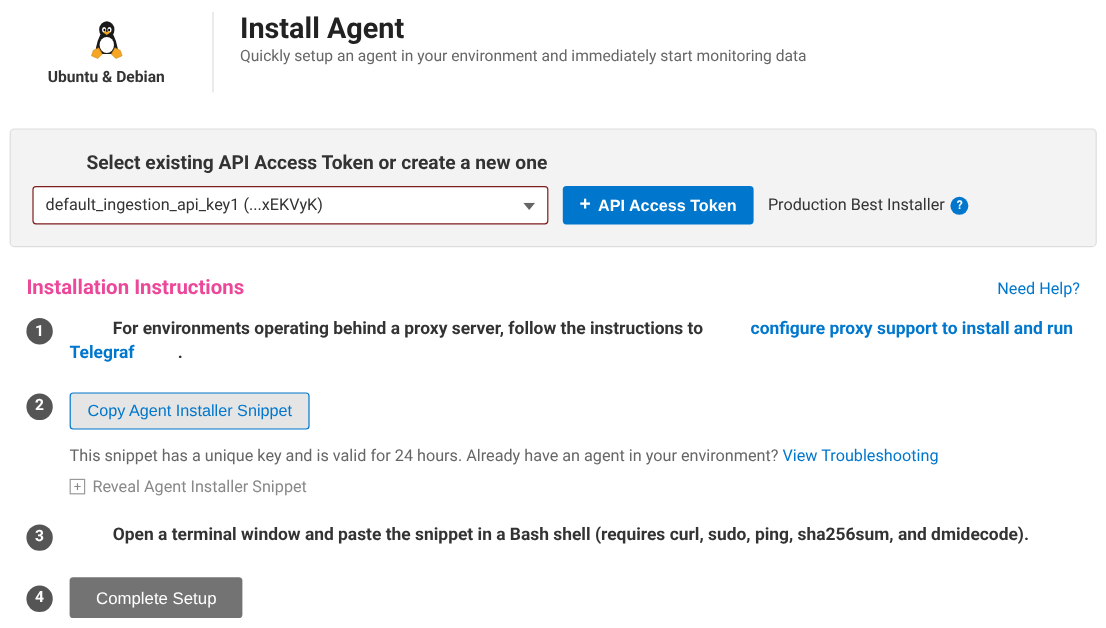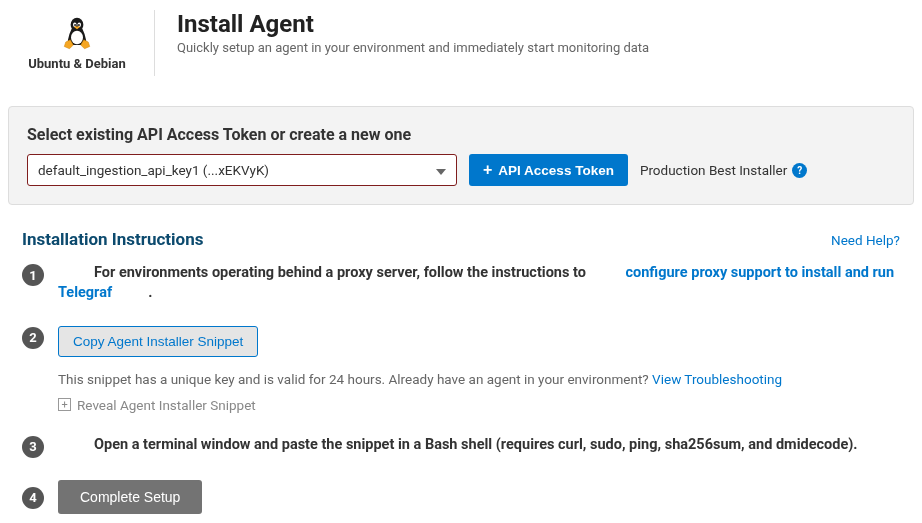--- a/index.html
+++ b/index.html
@@ -8,21 +8,21 @@
       background: #fff;
       color: #333;
       font-size: 14px;
       width: 922px;
     }
     .header {
       display: flex;
       padding: 10px 0 10px 0;
     }
     .header-left {
-      width: 155px;
+      width: 178px;
       text-align: center;
       border-right: 1px solid #ddd;
       padding: 5px 20px;
     }
     .linux-icon {
       display: block;
       margin: 0 auto 2px;
     }
     .os-label {
       font-weight: 700;
@@ -48,20 +48,21 @@
       background: #f3f3f3;
       border: 1px solid #ddd;
       border-radius: 4px;
       padding: 18px 18px 18px 18px;
     }
     .token-heading {
       font-size: 16px;
       font-weight: 700;
       color: #333;
       margin-bottom: 10px;
+      margin-left: 45px;
     }
     .token-row {
       display: flex;
       align-items: center;
       gap: 12px;
     }
     .token-select {
       flex: 0 0 430px;
       background: #fff;
       border: 1px solid #7f1d1d;
@@ -124,21 +125,21 @@
     }
     .instructions-header {
       display: flex;
       justify-content: space-between;
       align-items: baseline;
       margin-bottom: 14px;
     }
     .instructions-title {
       font-size: 17px;
       font-weight: 700;
-      color: #0c4a6e;
+      color: #ec4899;
     }
     .need-help {
       font-size: 13.5px;
       color: #0077cc;
       cursor: pointer;
     }
     .step {
       display: flex;
       gap: 14px;
       margin-bottom: 22px;

